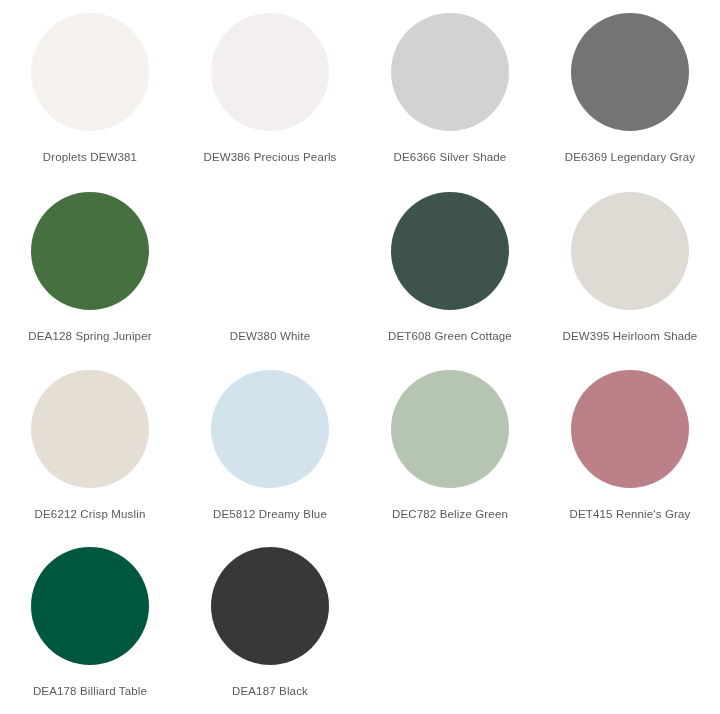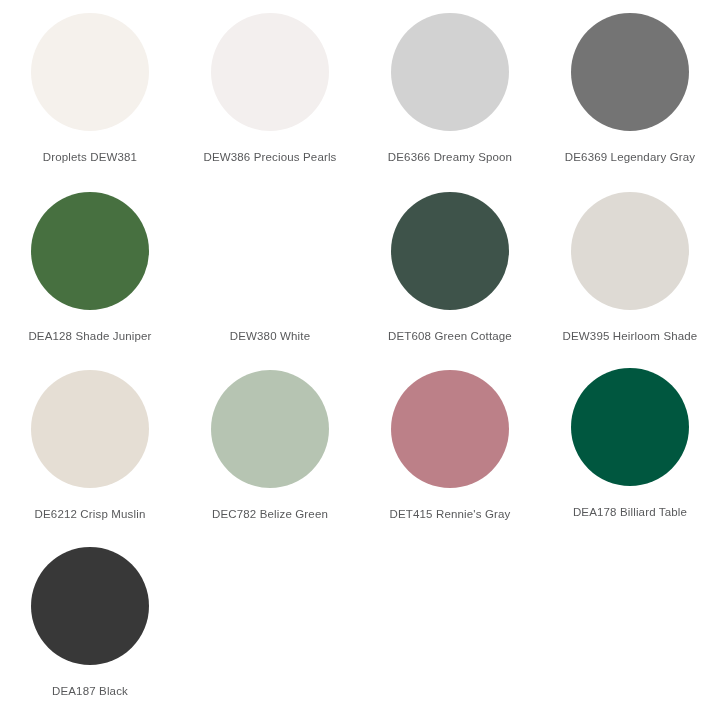--- a/index.html
+++ b/index.html
@@ -63,45 +63,49 @@
     <div class="swatch-cell row-1">
       <div class="swatch-chip" style="background: rgb(245, 241, 236);"></div>
       <div class="swatch-label">Droplets DEW381</div>
     </div>
     <div class="swatch-cell row-1">
       <div class="swatch-chip" style="background: rgb(243, 239, 238);"></div>
       <div class="swatch-label">DEW386 Precious Pearls</div>
     </div>
     <div class="swatch-cell row-1">
       <div class="swatch-chip" style="background: rgb(210, 210, 210);"></div>
-      <div class="swatch-label">DE6366 Dreamy Spoon</div>
+      <div class="swatch-label">DE6366 Silver Shade</div>
     </div>
     <div class="swatch-cell row-1">
       <div class="swatch-chip" style="background: rgb(116, 116, 116);"></div>
       <div class="swatch-label">DE6369 Legendary Gray</div>
     </div>
     <div class="swatch-cell row-2">
       <div class="swatch-chip" style="background: rgb(71, 112, 64);"></div>
-      <div class="swatch-label">DEA128 Shade Juniper</div>
+      <div class="swatch-label">DEA128 Spring Juniper</div>
     </div>
     <div class="swatch-cell row-2">
       <div class="swatch-chip" style="background: rgb(255, 255, 255);"></div>
       <div class="swatch-label">DEW380 White</div>
     </div>
     <div class="swatch-cell row-2">
       <div class="swatch-chip" style="background: rgb(62, 83, 74);"></div>
       <div class="swatch-label">DET608 Green Cottage</div>
     </div>
     <div class="swatch-cell row-2">
       <div class="swatch-chip" style="background: rgb(222, 218, 212);"></div>
       <div class="swatch-label">DEW395 Heirloom Shade</div>
     </div>
     <div class="swatch-cell row-3">
       <div class="swatch-chip" style="background: rgb(229, 222, 212);"></div>
       <div class="swatch-label">DE6212 Crisp Muslin</div>
+    </div>
+    <div class="swatch-cell row-3">
+      <div class="swatch-chip" style="background: rgb(211, 227, 237);"></div>
+      <div class="swatch-label">DE5812 Dreamy Blue</div>
     </div>
     <div class="swatch-cell row-3">
       <div class="swatch-chip" style="background: rgb(182, 196, 178);"></div>
       <div class="swatch-label">DEC782 Belize Green</div>
     </div>
     <div class="swatch-cell row-3">
       <div class="swatch-chip" style="background: rgb(188, 128, 136);"></div>
       <div class="swatch-label">DET415 Rennie's Gray</div>
     </div>
     <div class="swatch-cell row-4">

